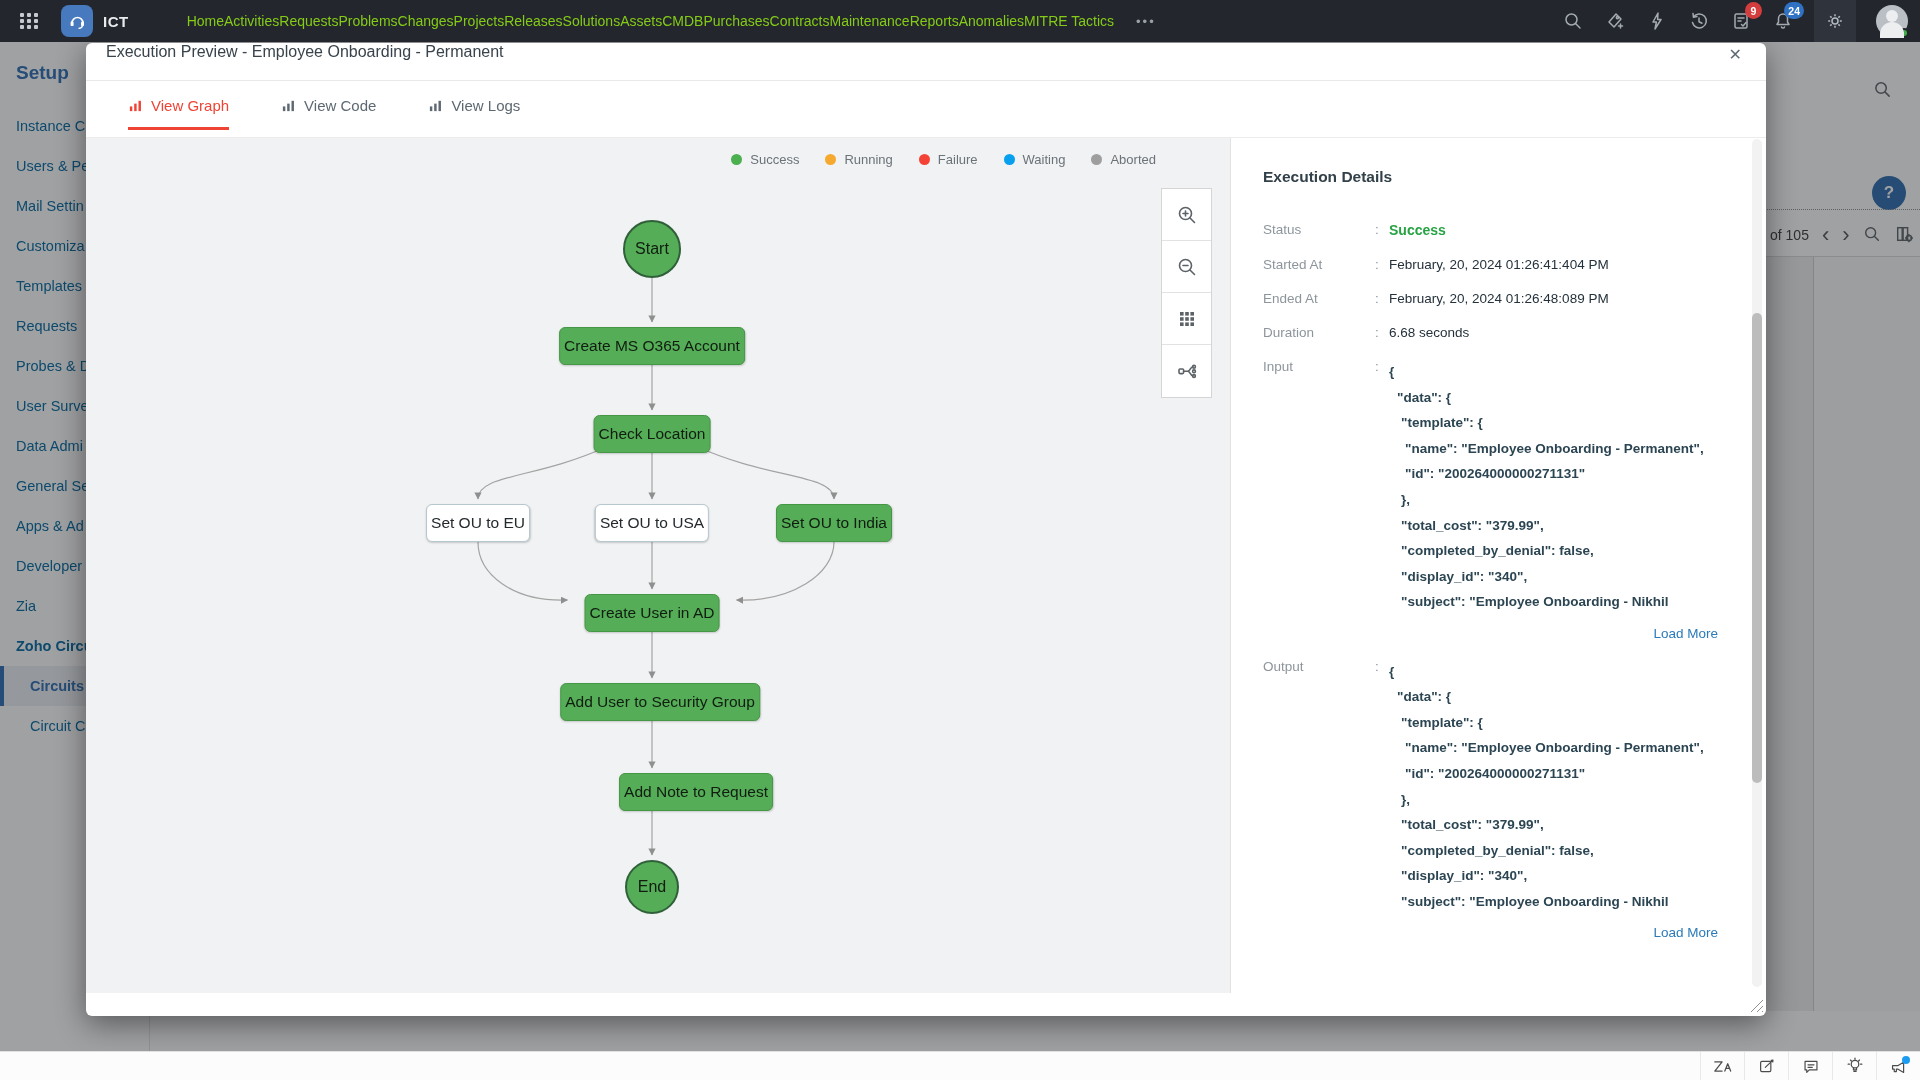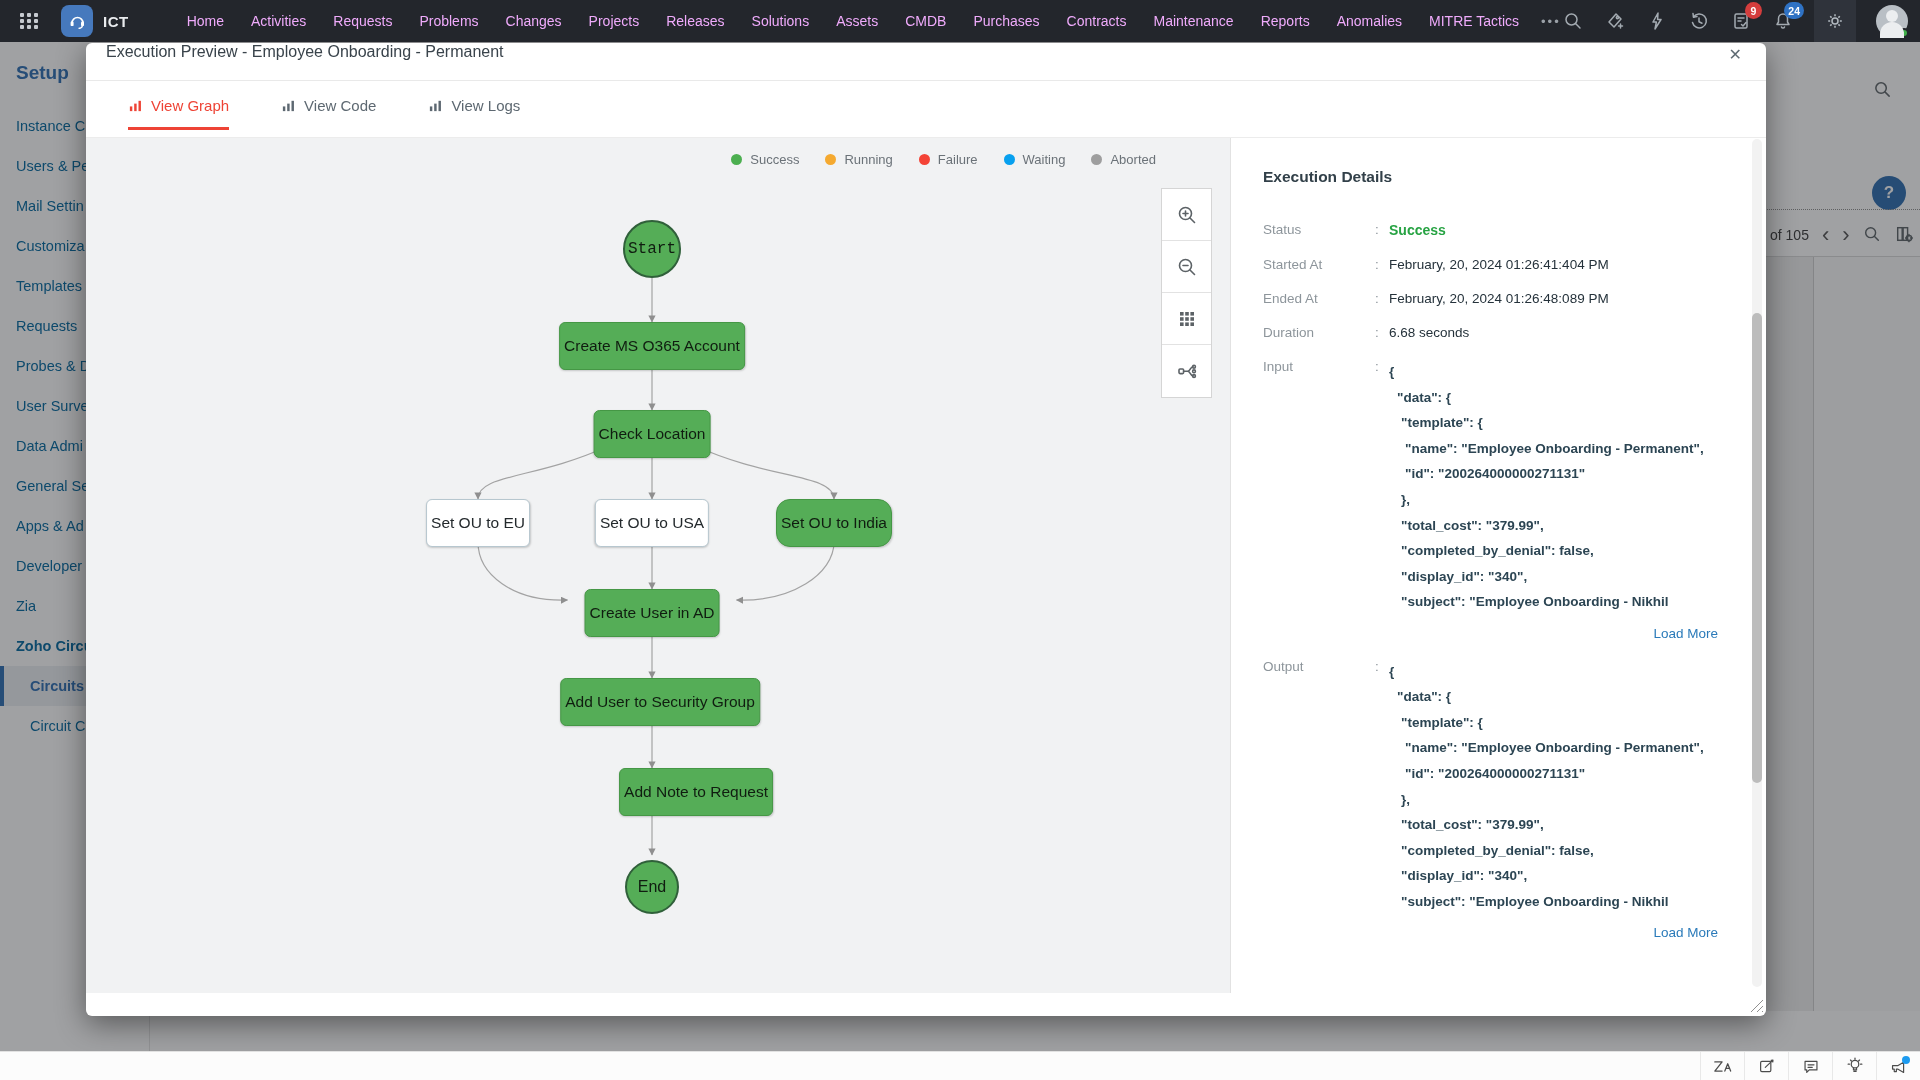--- a/index.html
+++ b/index.html
@@ -5,21 +5,21 @@
   *{margin:0;padding:0;box-sizing:border-box}
   html,body{width:1920px;height:1080px}
   body{font-family:"Liberation Sans",sans-serif;overflow:hidden;position:relative;background:#fff}
 
   
   .topnav{position:absolute;top:0;left:0;width:1920px;height:42px;background:#23262c;display:flex;align-items:center;z-index:20}
   .appgrid{margin-left:20px;display:grid;grid-template-columns:repeat(3,5px);grid-gap:2px;cursor:pointer}
   .appgrid i{width:4px;height:4px;border-radius:1px;background:#c6cad0}
   .logo-tile{width:32px;height:32px;border-radius:8px;background:#4679bd;margin-left:22px;display:flex;align-items:center;justify-content:center;cursor:pointer}
   .brand{color:#e9ebee;font-weight:700;font-size:15px;margin-left:10px;letter-spacing:.5px}
-  .nav-menu{display:flex;margin-left:58px;gap:27px;font-size:14px;color:#f0abfc;white-space:nowrap}
+  .nav-menu{display:flex;margin-left:58px;font-size:14px;color:#84cc16;white-space:nowrap}
   .nav-item{cursor:pointer}
   .nav-dots{color:#9aa0a7;margin-left:22px;font-size:13px;letter-spacing:2px;cursor:pointer}
   .nav-right{margin-left:auto;display:flex;align-items:center;gap:20px;margin-right:12px}
   .nav-ic{position:relative;width:22px;height:22px;display:flex;align-items:center;justify-content:center;cursor:pointer}
   .nav-ic svg{stroke:#a3aab1;fill:none;stroke-width:1.5;stroke-linecap:round;stroke-linejoin:round}
   .badge{position:absolute;top:-8px;right:-10px;min-width:17px;height:17px;border-radius:9px;font-size:10.5px;color:#fff;display:flex;align-items:center;justify-content:center;padding:0 4px;font-weight:700}
   .badge.red{background:#d43d3d}.badge.blue{background:#2f72c4}
   .gear-cell{width:42px;height:42px;background:#2f333b;display:flex;align-items:center;justify-content:center;cursor:pointer}
   .avatar{width:32px;height:32px;border-radius:50%;background:#b9bfc5;position:relative;cursor:pointer;overflow:visible}
   .avatar::before{content:"";position:absolute;left:10px;top:5px;width:12px;height:12px;border-radius:50%;background:#eceef0}
@@ -72,21 +72,21 @@
   .legend{position:absolute;top:14px;right:74px;display:flex;gap:26px;align-items:center}
   .legend-item{display:flex;align-items:center;gap:8px;font-size:13px;color:#6b7278}
   .legend-dot{width:11px;height:11px;border-radius:50%}
   .graph-toolbar{position:absolute;left:1075px;top:50px;width:51px;background:#fff;border:1px solid #d5d5d5}
   .gt-btn{height:52px;display:flex;align-items:center;justify-content:center;border-bottom:1px solid #e2e2e2;cursor:pointer}
   .gt-btn:last-child{border-bottom:none}
   .gt-btn svg{stroke:#5c6266;fill:none;stroke-width:1.6;stroke-linecap:round}
   .flow-edges{position:absolute;left:0;top:0}
   .flow-edge{stroke:#a3a3a3;stroke-width:1.2;fill:none}
   .flow-node{position:absolute;transform:translate(-50%,-50%);display:flex;align-items:center;justify-content:center;font-size:15.5px;color:#101d10;white-space:nowrap;cursor:pointer}
-  .flow-node.rect{height:48px;padding:0 4px;border-radius:6px;background:#55ad57;border:1px solid #459745;box-shadow:0 1px 2px rgba(0,0,0,.18)}
+  .flow-node.rect{height:38px;padding:0 4px;border-radius:6px;background:#55ad57;border:1px solid #459745;box-shadow:0 1px 2px rgba(0,0,0,.18)}
   .flow-node.rect.skipped{background:#fff;border:1px solid #b7c7cf;color:#23292c}
   .flow-node.circle{border-radius:50%;background:#55ad57;border:2px solid #30603a;font-size:16px}
 
   
   .details-panel{position:relative;flex:1;height:855px;padding:30px 40px 0 32px;overflow:hidden;font-size:13.5px}
   .details-title{font-size:15.5px;font-weight:700;color:#324049;margin-bottom:36px}
   .drow{display:flex;margin-bottom:19px}
   .dlabel{width:112px;color:#8d959b;flex-shrink:0}
   .dcolon{width:14px;color:#8d959b;flex-shrink:0}
   .dval{color:#25323b}
@@ -371,26 +371,26 @@
           <svg width="22" height="22" viewBox="0 0 22 22">
               <rect x="3" y="9" width="4.6" height="4.6" rx="1"></rect>
               <path d="M7.6 11.3 h4 M11.6 11.3 c3 0 2.6 -4.6 5.4 -4.6 M11.6 11.3 c3 0 2.6 4.6 5.4 4.6"></path>
               <circle cx="18" cy="6.7" r="1.4"></circle>
               <circle cx="18" cy="11.3" r="1.4"></circle>
               <circle cx="18" cy="16" r="1.4"></circle>
             </svg>
         </div>
       </div>
 
-    <div class="flow-node circle success" style="left: 566px; top: 111px; height: 58px; width: 58px; font-family: Liberation Mono, monospace;">Start</div>
+    <div class="flow-node circle success" style="left: 566px; top: 111px; height: 58px; width: 58px;">Start</div>
         <div class="flow-node rect success" style="left: 566px; top: 208px;">Create MS O365 Account</div>
         <div class="flow-node rect success" style="left: 566px; top: 296px;">Check Location</div>
         <div class="flow-node rect skipped" style="left: 392px; top: 385px;">Set OU to EU</div>
         <div class="flow-node rect skipped" style="left: 566px; top: 385px;">Set OU to USA</div>
-        <div class="flow-node rect success" style="left: 748px; top: 385px; border-radius: 14px;">Set OU to India</div>
+        <div class="flow-node rect success" style="left: 748px; top: 385px;">Set OU to India</div>
         <div class="flow-node rect success" style="left: 566px; top: 475px;">Create User in AD</div>
         <div class="flow-node rect success" style="left: 566px; top: 564px; margin-left: 8px;">Add User to Security Group</div>
         <div class="flow-node rect success" style="left: 566px; top: 654px; margin-left: 44px;">Add Note to Request</div>
         <div class="flow-node circle success" style="left: 566px; top: 749px; height: 54px; width: 54px;">End</div>
       </div>
 
     <div class="details-panel">
       <div class="details-title">Execution Details</div>
 
       <div>

